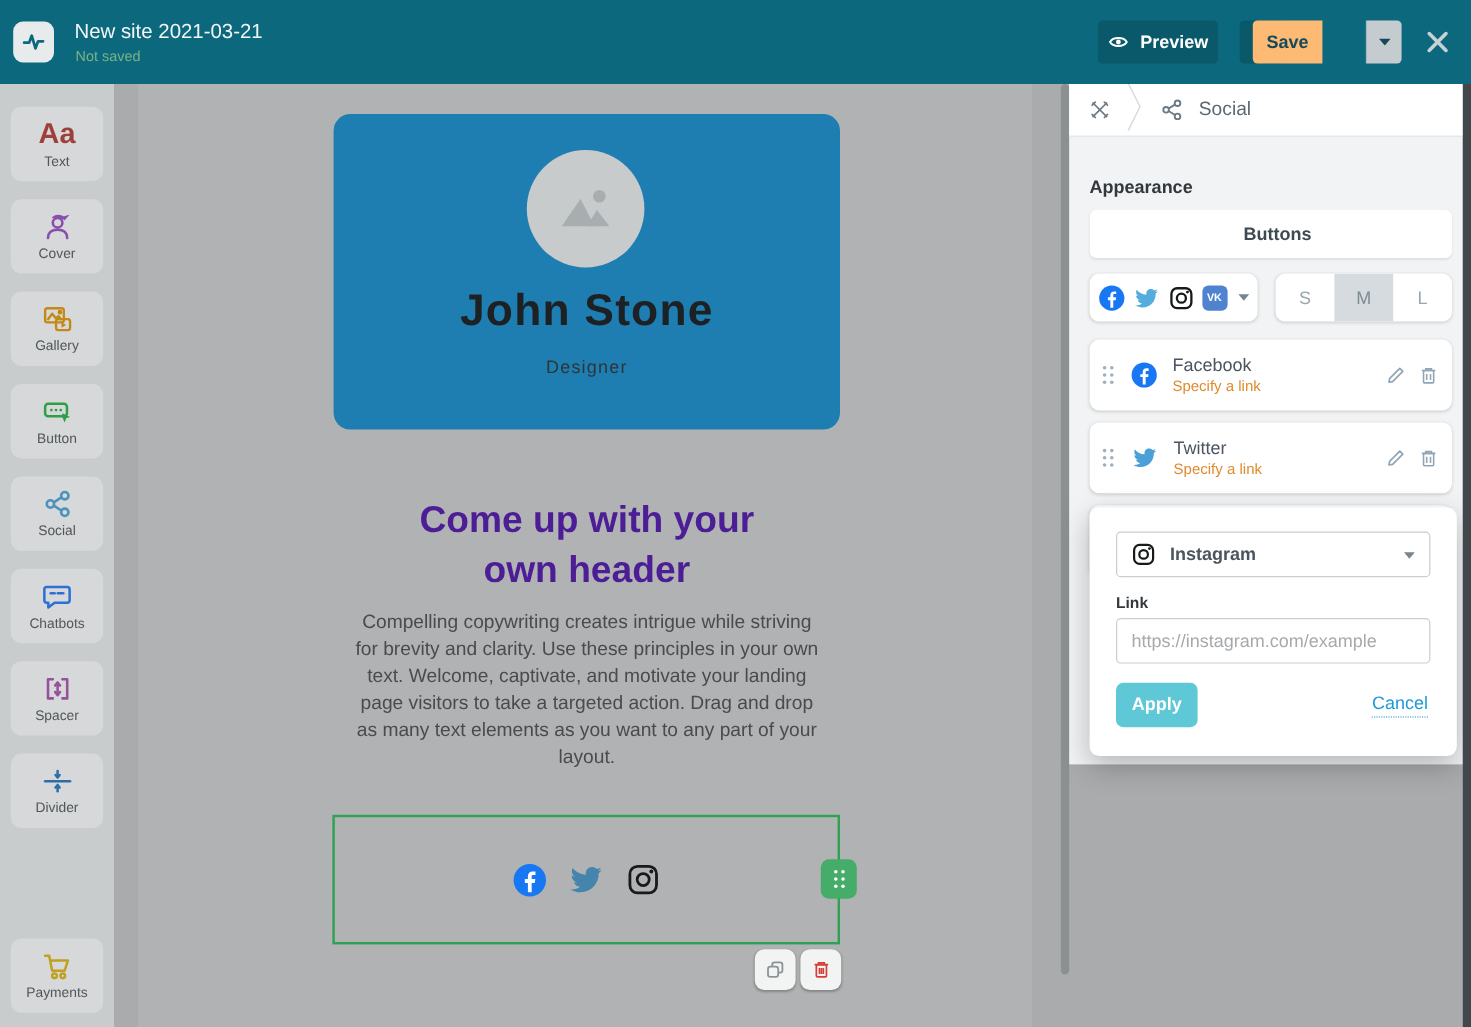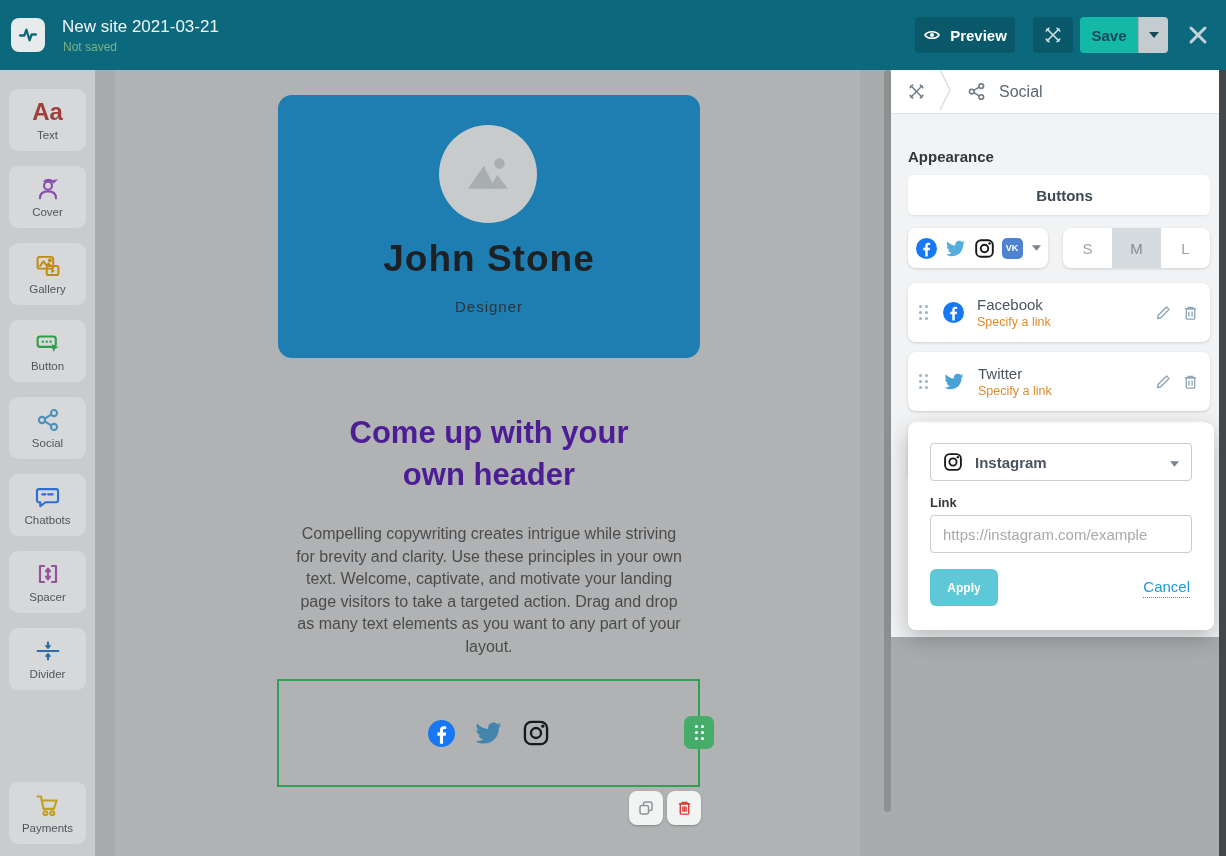--- a/index.html
+++ b/index.html
@@ -15,21 +15,21 @@
   .topbar { left:0; top:0; width:1226px; height:70px; background:#0c697d; z-index:50; }
   .logo { left:11px; top:18px; width:34px; height:34px; background:#e7ebeb; border-radius:8px;
           display:flex; align-items:center; justify-content:center; color:#0c697d; }
   .site-title { left:62px; top:17px; color:#f3f6f6; font-size:17px; }
   .site-status { left:63px; top:40px; color:#79b287; font-size:12px; }
   .tb-btn { height:36px; top:17px; border-radius:4px; display:flex; align-items:center;
             justify-content:center; cursor:pointer; }
   .btn-preview { left:915px; width:100px; background:#09596b; color:#fff; font-weight:bold;
                  font-size:15px; gap:9px; }
   .btn-wand { left:1033px; width:40px; background:#09596b; color:#cfe0e4; }
-  .btn-save { left:1080px; width:58px; background:#14b8a6; color:#17485a; font-weight:bold;
+  .btn-save { left:1044px; width:58px; background:#fdba74; color:#17485a; font-weight:bold;
               font-size:15px; border-radius:4px 0 0 4px; }
   .btn-save-caret { left:1138px; width:30px; background:#c5ccd0; color:#17485a;
                     border-radius:0 4px 4px 0; border-left:1px solid #a9b4ba; }
   .btn-close { left:1184px; top:21px; width:28px; height:28px; color:#c6d2d6;
                display:flex; align-items:center; justify-content:center; cursor:pointer; }
 
   
   .sidebar { left:0; top:70px; width:95px; height:786px; background:#c9cccd; z-index:10; }
   .tile { position:absolute; left:9px; width:77px; height:62px; background:#d6d8d9;
           border-radius:9px; display:flex; flex-direction:column; align-items:center;
@@ -44,21 +44,21 @@
   .avatar { position:absolute; left:161px; top:30px; width:98px; height:98px; border-radius:50%;
             background:#c7cbcc; display:flex; align-items:center; justify-content:center;
             color:#a8aeb0; overflow:hidden; }
   .profile-name { position:absolute; left:0; top:143px; width:100%; text-align:center;
                   font-size:37px; font-weight:bold; color:#1d2124; letter-spacing:1px; }
   .profile-role { position:absolute; left:0; top:203px; width:100%; text-align:center;
                   font-size:15px; color:#2e3539; letter-spacing:1px; }
   .canvas-heading { left:289px; top:412px; width:400px; text-align:center; font-size:31px;
                     line-height:42px; font-weight:bold; color:#4c1d95; z-index:2; }
   .canvas-paragraph { left:293px; top:508px; width:392px; text-align:center; font-size:16px;
-                      line-height:22.5px; color:#4b4b4b; z-index:2;margin-top:15px; }
+                      line-height:22.5px; color:#4b4b4b; z-index:2; }
   .social-widget { left:277px; top:679px; width:423px; height:108px; border:2px solid #2ea152;
                    display:flex; align-items:center; justify-content:center; gap:18px; z-index:2; }
   .drag-handle-green { left:684px; top:716px; width:30px; height:33px; background:#45ac69;
                        border-radius:7px; display:grid; grid-template-columns:3px 3px;
                        gap:3px; align-content:center; justify-content:center; z-index:3; cursor:grab; }
   .drag-handle-green i { width:3px; height:3px; background:#fff; border-radius:50%; }
   .mini-btn { top:791px; width:34px; height:34px; background:#f2f3f3; border-radius:8px;
               display:flex; align-items:center; justify-content:center; cursor:pointer;
               box-shadow:0 1px 2px rgba(0,0,0,.25); z-index:3; }
   .btn-copy { left:629px; color:#8d9497; }
@@ -108,21 +108,21 @@
                   border:1px solid #c9cdd0; border-radius:4px; display:flex; align-items:center;
                   padding:0 12px; cursor:pointer; background:#fff; }
   .popup-select .sel-label { margin-left:12px; font-size:15px; font-weight:bold; color:#4b5560; }
   .popup-select .sel-caret { margin-left:auto; color:#79848c; }
   .link-label { position:absolute; left:22px; top:72px; font-size:13px; font-weight:bold; color:#34393d; }
   .link-input { position:absolute; left:22px; top:92px; width:262px; height:38px;
                 border:1px solid #c9cdd0; border-radius:4px; padding:0 12px; font-size:15px;
                 color:#4b5560; font-family:"Liberation Sans",sans-serif; outline:none; }
   .link-input::placeholder { color:#a6aaad; }
   .btn-apply { position:absolute; left:22px; top:146px; width:68px; height:37px; background:#5ec8d6;
-               color:#fff; font-weight:bold; font-size:12px; border:none; border-radius:6px; cursor:pointer; }
+               color:#fff; font-weight:bold; font-size:15px; border:none; border-radius:6px; cursor:pointer; }
   .btn-cancel { position:absolute; right:24px; top:155px; font-size:15px; color:#1f9ad6;
                 border-bottom:1px dotted #1f9ad6; padding-bottom:2px; cursor:pointer; }
 
   .fb-badge { width:25px; height:25px; border-radius:50%; background:#1877f2; color:#fff;
               display:flex; align-items:center; justify-content:center; }
   .fb-badge.small { width:21px; height:21px; }
   .vk-badge { width:21px; height:21px; border-radius:5px; background:#4f83cf; color:#fff;
               display:flex; align-items:center; justify-content:center; font-size:9px; font-weight:bold; }
 </style>
 </head>

